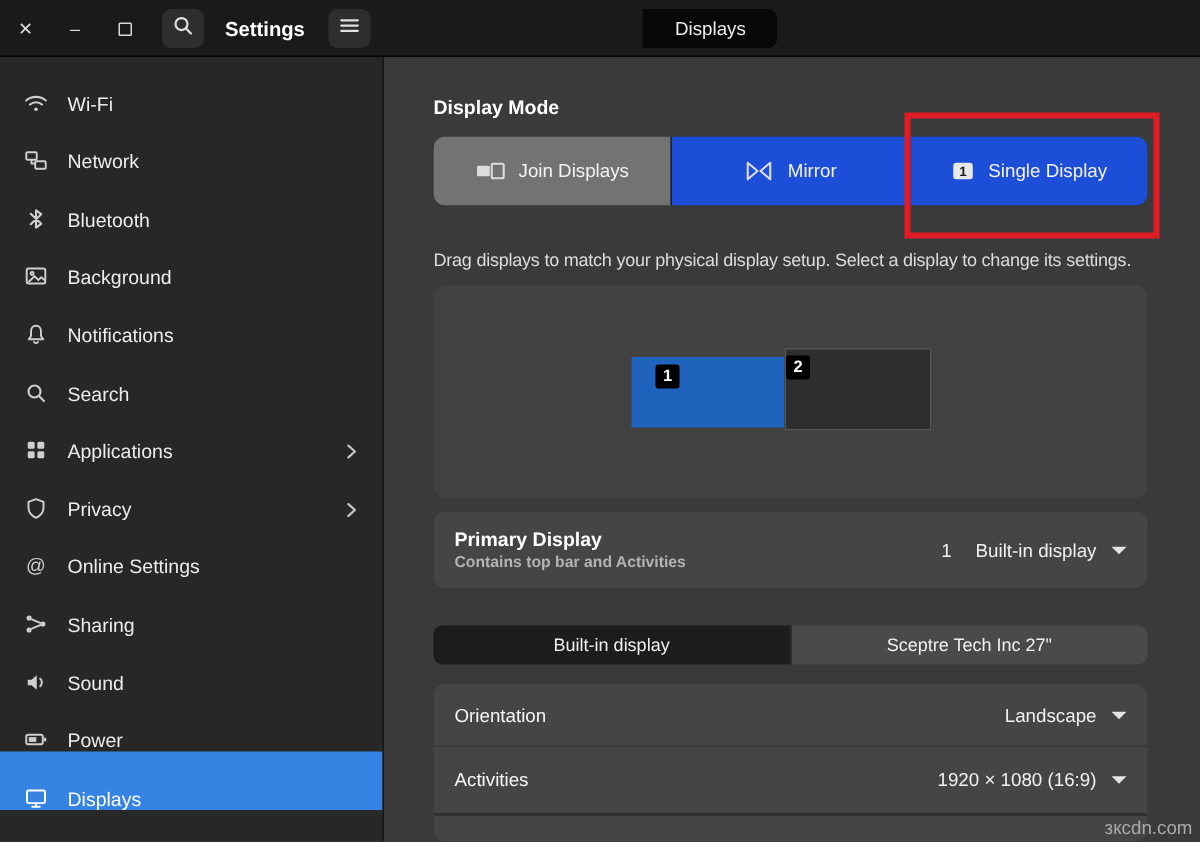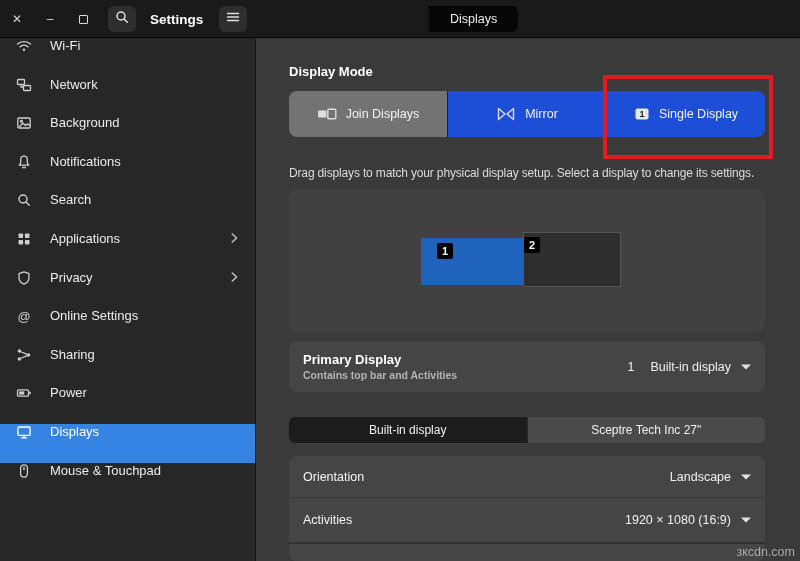--- a/index.html
+++ b/index.html
@@ -26,22 +26,22 @@
   .header-tabs { position:absolute; left:428px; top:6px; display:flex; height:26px; }
   .htab { height:26px; padding:0 21px; display:flex; align-items:center;
     font-size:12.5px; color:#ececec; background:#2c2c2c; }
   .htab.sel { background:#070707; }
   .htab:first-child { border-radius:6px 0 0 6px; }
   .htab:last-child  { border-radius:0 6px 6px 0; border-left:1px solid #121212; }
 
   
   .sidebar { position:absolute; left:0; top:38px; width:256px; bottom:0;
     background:#272727; border-right:1px solid #161616; overflow:hidden; }
-  .side-item { height:38.6px; display:flex; align-items:flex-start;
-    padding:0 14px 0 16px; gap:18px; font-size:13px; color:#ececec; }
+  .side-item { height:38.6px; display:flex; align-items:flex-end;
+    padding:0 14px 0 16px; gap:13px; font-size:13px; color:#ececec; }
   .side-item.selected { background:#3584e4; color:#ffffff; }
   .sicon { width:16px; height:16px; flex:none; display:flex; color:#cfcfcf; }
   .side-item.selected .sicon { color:#ffffff; }
   .sicon svg { width:16px; height:16px; display:block; }
   .chev { margin-left:auto; width:14px; height:14px; color:#c4c4c4; }
   .chev svg { width:14px; height:14px; display:block; }
 
   
   .main { position:absolute; left:256px; top:38px; right:0; bottom:0; background:#3a3a3a; }
   .section-title { position:absolute; left:33px; top:26px; font-size:13px;
@@ -157,20 +157,28 @@
     <span class="sicon">
         <svg viewBox="0 0 16 16" fill="none" stroke="currentColor" stroke-width="1.3">
           <rect x="1.5" y="2.5" width="7" height="5" rx="0.8"></rect>
           <rect x="7.5" y="8.5" width="7" height="5" rx="0.8"></rect>
           <path d="M5 7.5 V10 H7.5"></path>
         </svg>
       </span>
     <span>Network</span>
   </div>
 
+  <div class="side-item">
+    <span class="sicon">
+        <svg viewBox="0 0 16 16" fill="none" stroke="currentColor" stroke-width="1.4" stroke-linejoin="round" stroke-linecap="round">
+          <path d="M4.5 4.5 L11.5 11.2 L8 13.8 L8 2.2 L11.5 4.8 L4.5 11.5"></path>
+        </svg>
+      </span>
+    <span>Bluetooth</span>
+  </div>
 
   <div class="side-item">
     <span class="sicon">
         <svg viewBox="0 0 16 16" fill="none" stroke="currentColor" stroke-width="1.3">
           <rect x="1.8" y="3" width="12.4" height="10" rx="1.2"></rect>
           <circle cx="5.4" cy="6.3" r="1"></circle>
           <path d="M3 12 L7 8.2 L9.6 10.6 L11.6 8.8 L14 11"></path>
         </svg>
       </span>
     <span>Background</span>
@@ -241,20 +249,29 @@
         <svg viewBox="0 0 16 16" fill="none" stroke="currentColor" stroke-width="1.2">
           <circle cx="3.4" cy="4" r="1.7" fill="currentColor" stroke="none"></circle>
           <circle cx="3.4" cy="12" r="1.7" fill="currentColor" stroke="none"></circle>
           <circle cx="12.6" cy="8" r="1.7" fill="currentColor" stroke="none"></circle>
           <path d="M4.8 4.7 L11.2 7.4 M4.8 11.3 L11.2 8.6"></path>
         </svg>
       </span>
     <span>Sharing</span>
   </div>
 
+  <div class="side-item">
+    <span class="sicon">
+        <svg viewBox="0 0 16 16" fill="none" stroke="currentColor" stroke-width="1.3" stroke-linecap="round">
+          <path d="M2.5 6.2 L5 6.2 L8.5 3.2 L8.5 12.8 L5 9.8 L2.5 9.8 Z" fill="currentColor" stroke="none"></path>
+          <path d="M10.8 5.5 C12.3 6.8 12.3 9.2 10.8 10.5"></path>
+        </svg>
+      </span>
+    <span>Sound</span>
+  </div>
 
   <div class="side-item">
     <span class="sicon">
         <svg viewBox="0 0 16 16" fill="none" stroke="currentColor" stroke-width="1.3">
           <rect x="1.5" y="4.8" width="11" height="6.4" rx="1.2"></rect>
           <rect x="13.2" y="6.8" width="1.6" height="2.4" fill="currentColor" stroke="none"></rect>
           <rect x="3.2" y="6.4" width="5" height="3.2" fill="currentColor" stroke="none"></rect>
         </svg>
       </span>
     <span>Power</span>

